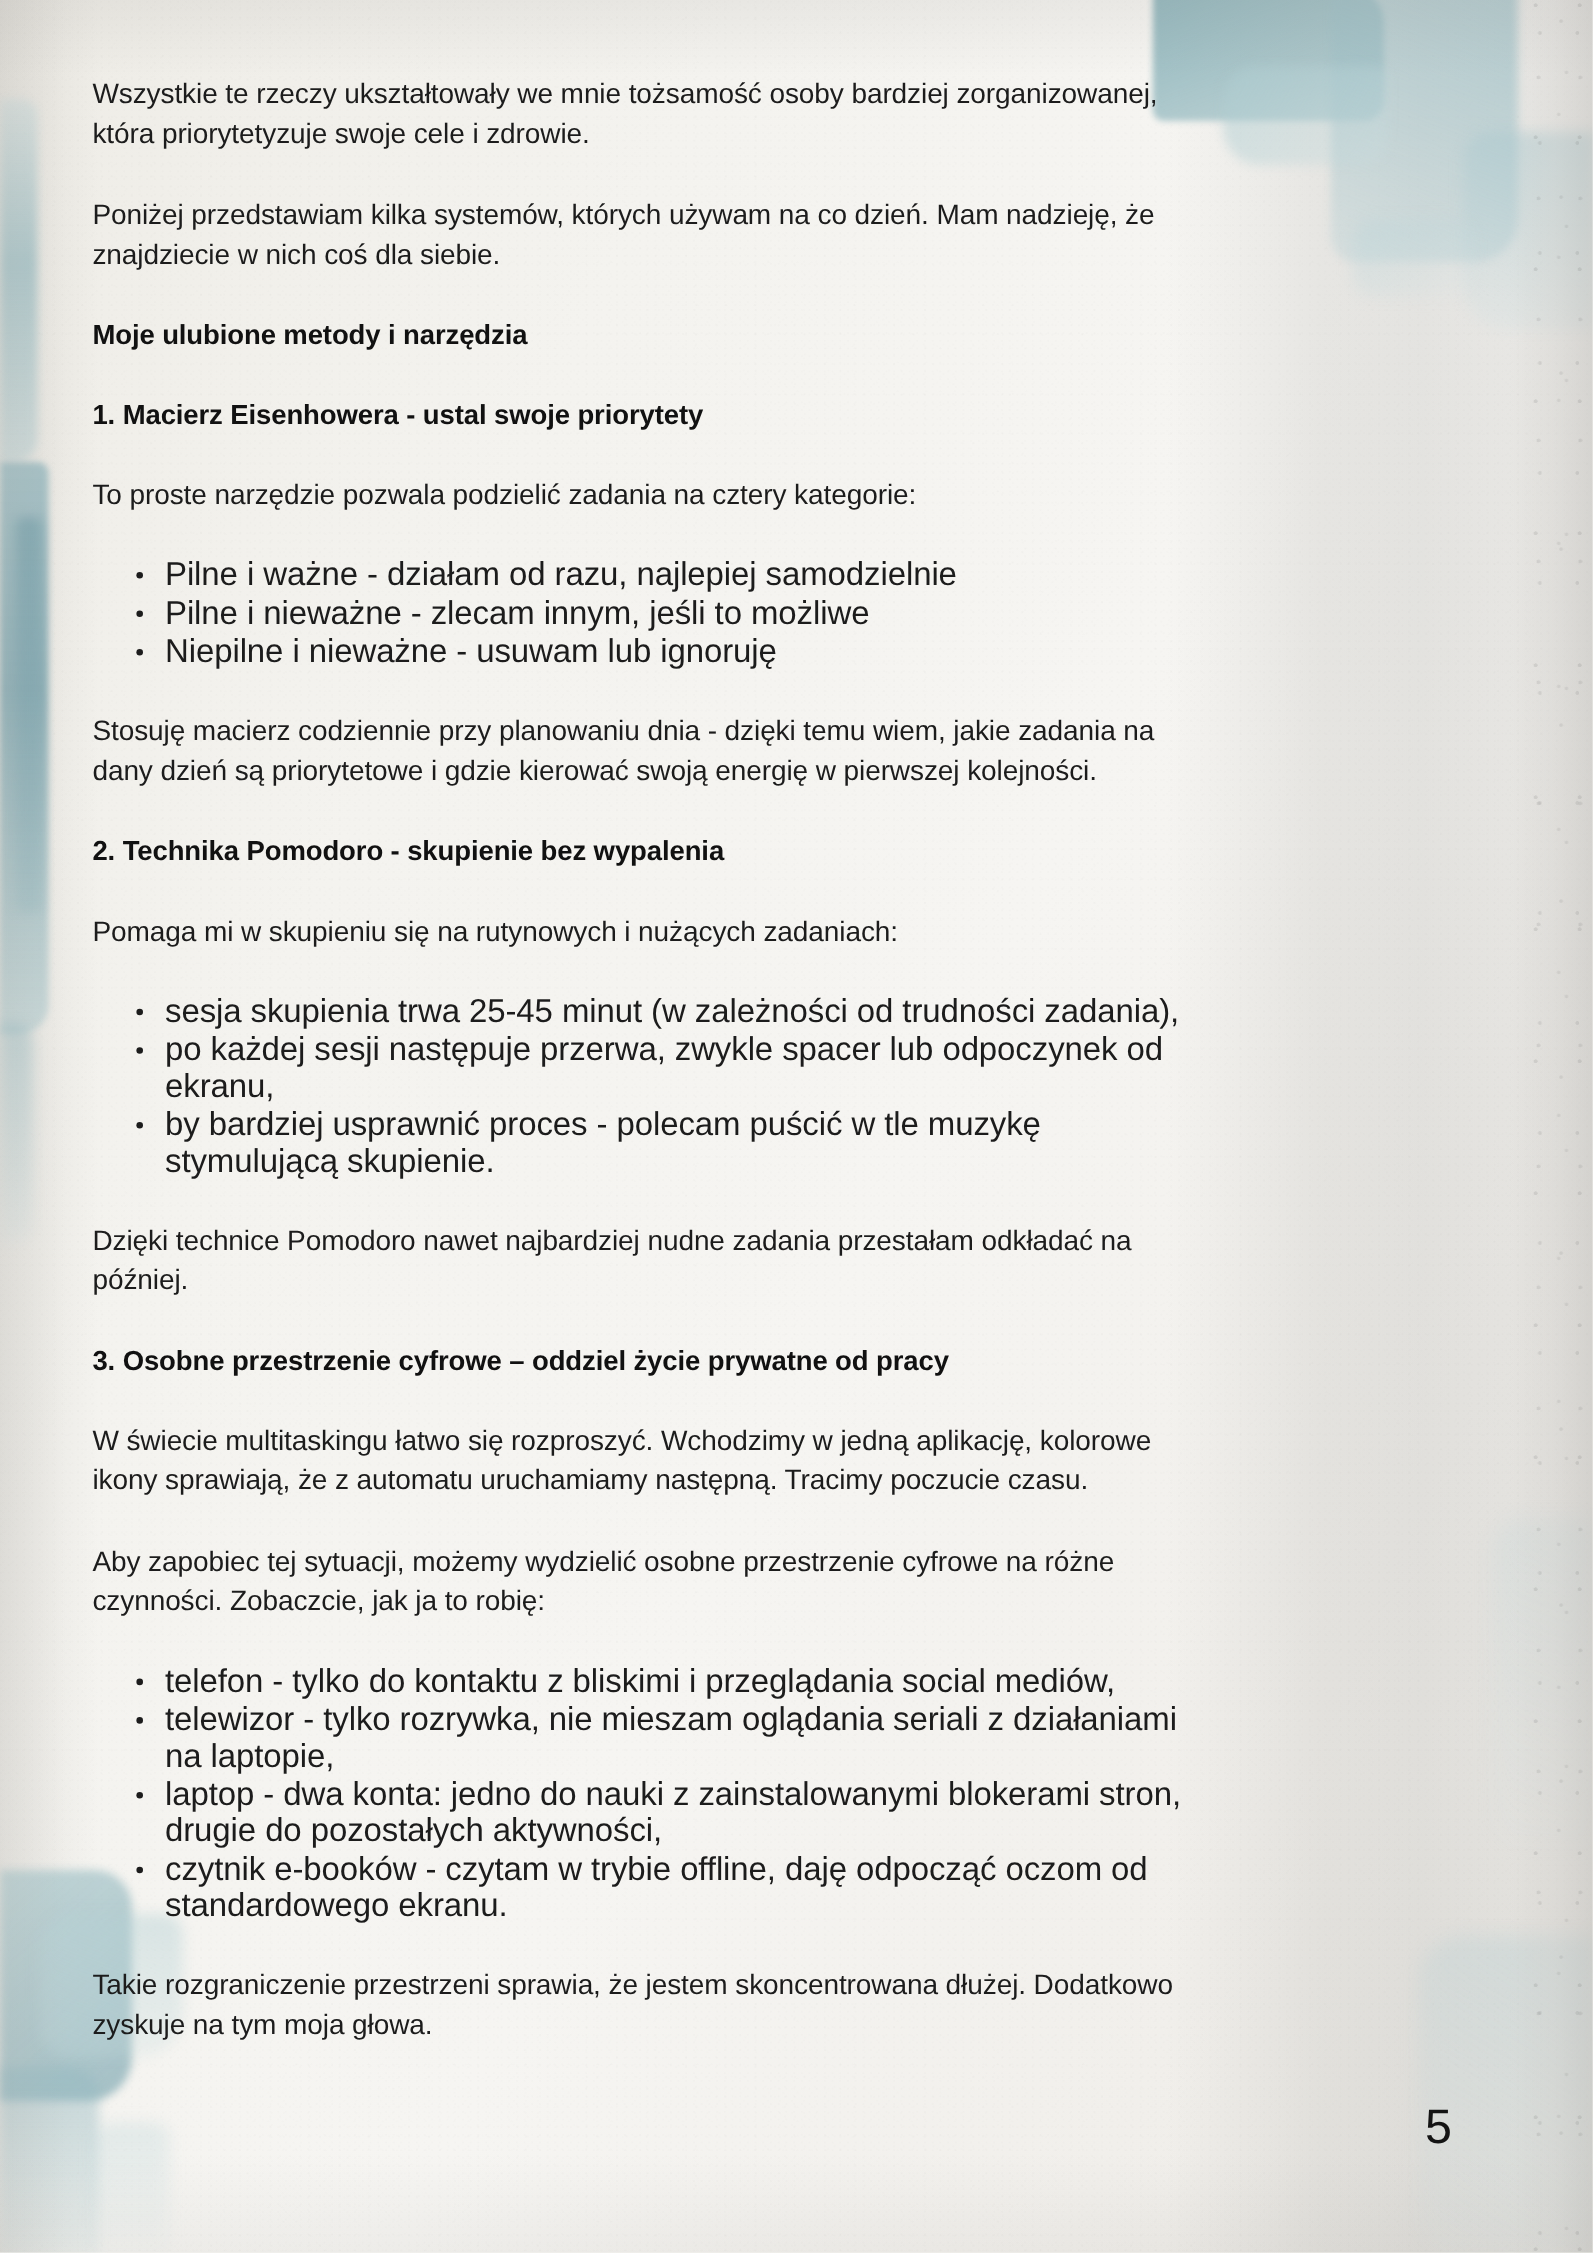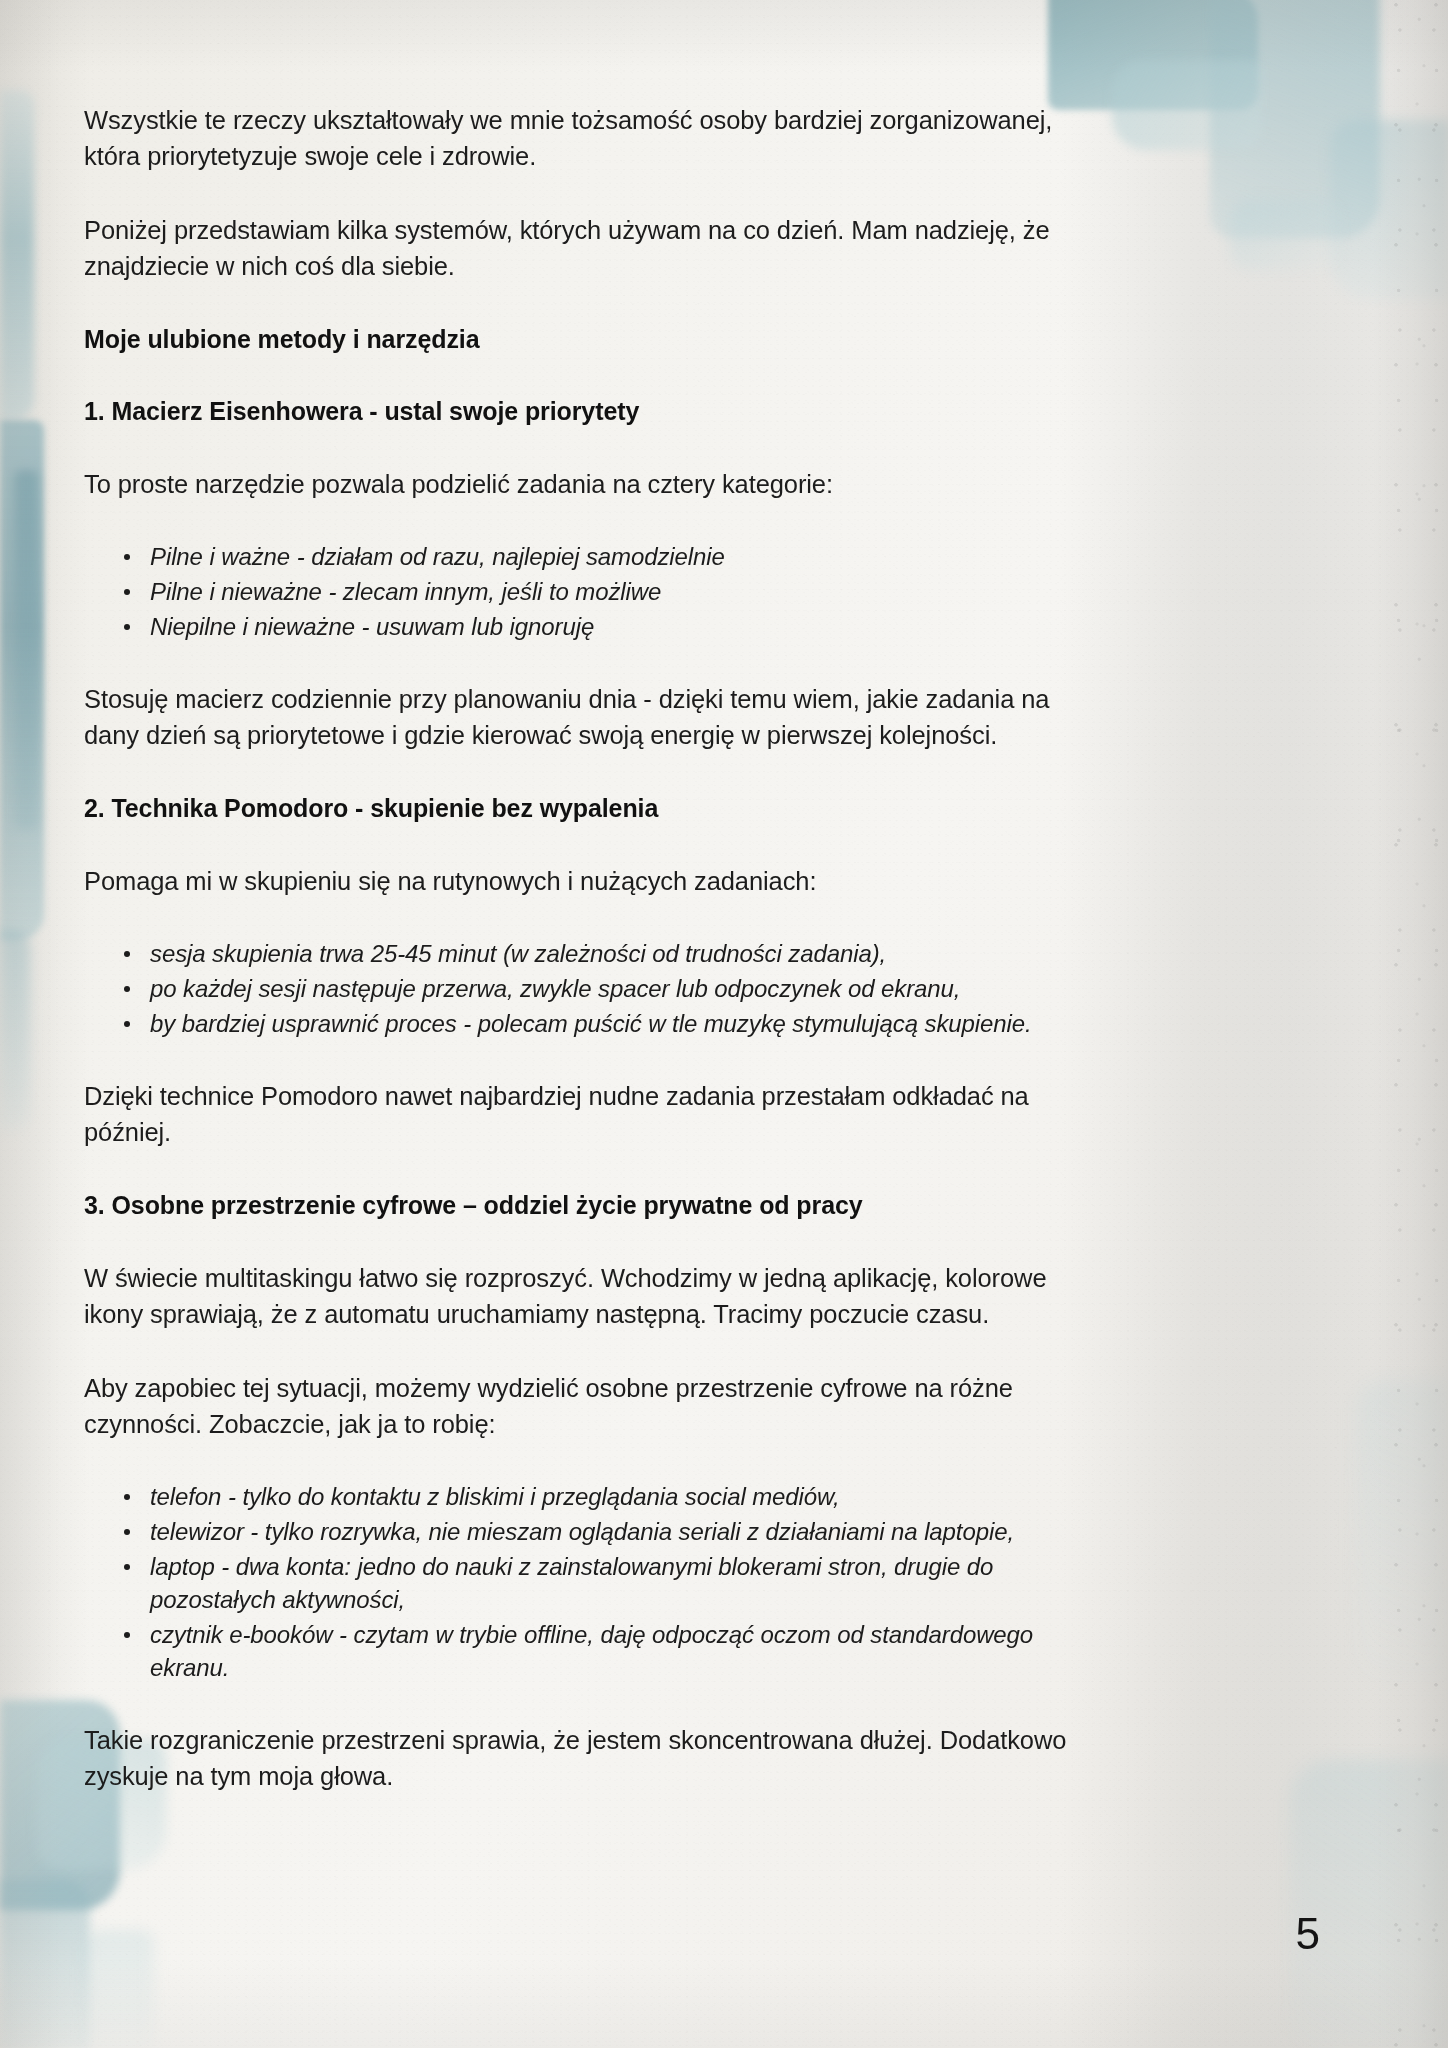--- a/index.html
+++ b/index.html
@@ -206,21 +206,21 @@
     left: 0; top: 0; width: 60px; height: 2048px;
     pointer-events: none;
     opacity: 0.35;
     background: linear-gradient(270deg, rgba(255,255,255,0), rgba(180,178,174,0.45));
   }
 
   
   #content {
     position: absolute;
     left: 84px;
-    top: 102px;
+    top: 68px;
     width: 1010px;
     color: #1d1d1d;
   }
 
   p.para {
     font-size: 25.5px;
     line-height: 36px;
     letter-spacing: -0.1px;
     margin: 0 0 38px 0;
     color: #1c1c1c;
@@ -236,27 +236,26 @@
     color: #111;
   }
 
   ul.bullets {
     list-style: none;
     margin: 0 0 38px 0;
     padding: 0 0 0 34px;
   }
   ul.bullets li {
     position: relative;
-    font-size: 24px;
+    font-size: 30px;
     line-height: 33px;
     letter-spacing: -0.1px;
     padding-left: 32px;
     margin-bottom: 2px;
     color: #1c1c1c;
-    font-style: italic;
   }
   ul.bullets li::before {
     content: "";
     position: absolute;
     left: 6px;
     top: 14px;
     width: 6px;
     height: 6px;
     border-radius: 50%;
     background: #1c1c1c;

